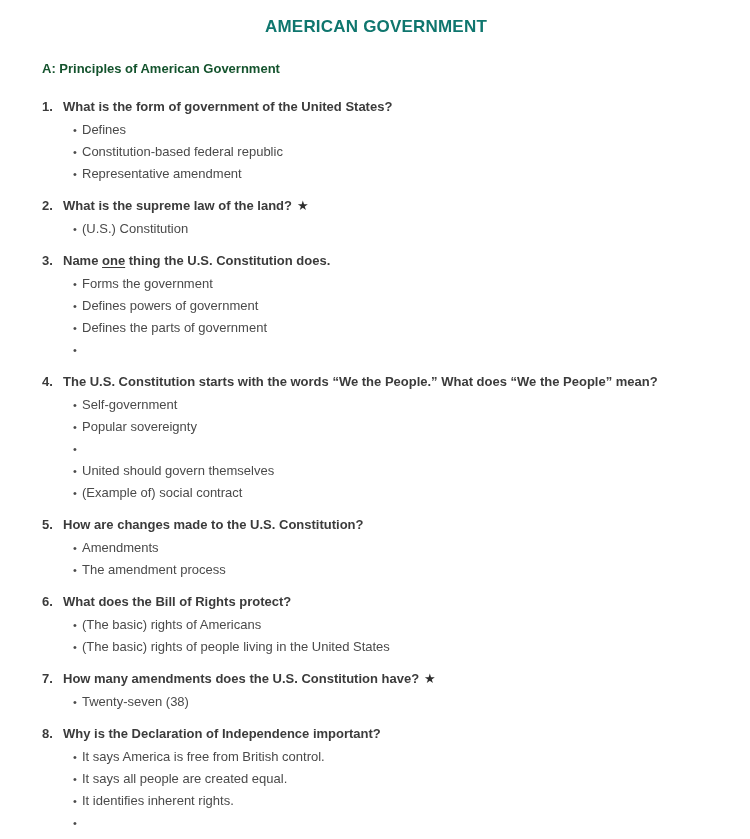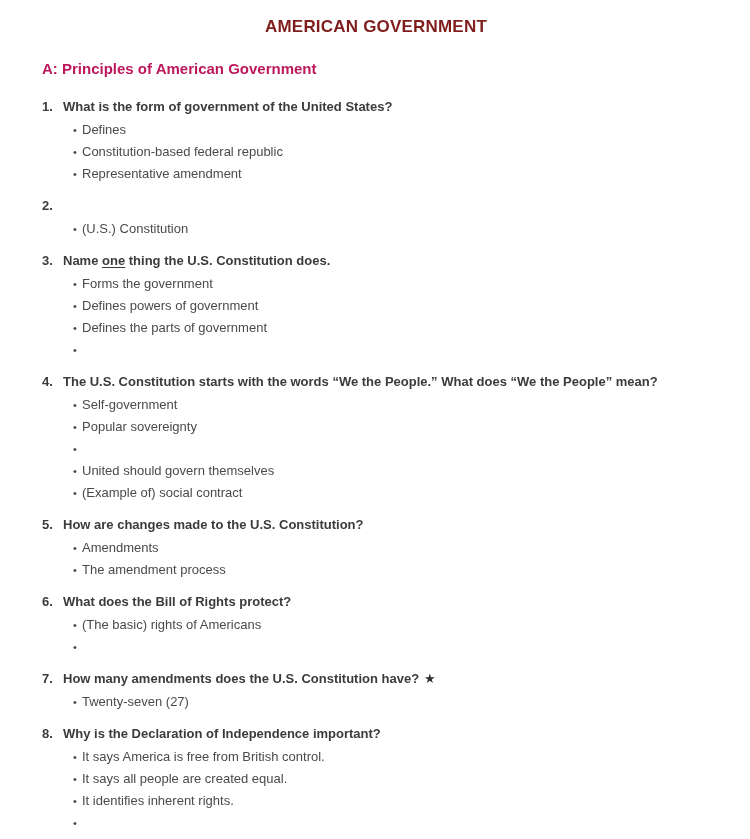--- a/index.html
+++ b/index.html
@@ -15,29 +15,29 @@
     width: 750px;
     height: 839px;
     padding: 17px 40px 0 42px;
   }
   .doc-title {
     margin: 0;
     font-size: 17px;
     line-height: 20px;
     font-weight: 700;
     text-align: center;
-    color: #7f1d1d;
+    color: #0f766e;
     letter-spacing: 0.2px;
   }
   .section-heading {
     margin: 22px 0 0 0;
-    font-size: 15px;
+    font-size: 13px;
     line-height: 19px;
     font-weight: 700;
-    color: #be185d;
+    color: #14532d;
   }
   .qblock { margin-top: 12px; }
   .qblock:first-child { margin-top: 20px; }
   .qrow {
     display: flex;
     font-size: 13px;
     line-height: 17px;
     font-weight: 700;
     color: #3b3b3b;
   }
@@ -87,20 +87,21 @@
           </div>
           <div class="answer">
             <span class="bullet">•</span>
             <span class="atext">Representative amendment</span>
           </div>
         </div>
       </div>
       <div class="qblock">
         <div class="qrow">
           <span class="qnum">2.</span>
+          <span class="qtext">What is the supreme law of the land?<span class="star">★</span></span>
         </div>
         <div class="answers">
           <div class="answer">
             <span class="bullet">•</span>
             <span class="atext">(U.S.) Constitution</span>
           </div>
         </div>
       </div>
       <div class="qblock">
         <div class="qrow">
@@ -173,32 +174,33 @@
           <span class="qnum">6.</span>
           <span class="qtext">What does the Bill of Rights protect?</span>
         </div>
         <div class="answers">
           <div class="answer">
             <span class="bullet">•</span>
             <span class="atext">(The basic) rights of Americans</span>
           </div>
           <div class="answer">
             <span class="bullet">•</span>
+            <span class="atext">(The basic) rights of people living in the United States</span>
           </div>
         </div>
       </div>
       <div class="qblock">
         <div class="qrow">
           <span class="qnum">7.</span>
           <span class="qtext">How many amendments does the U.S. Constitution have?<span class="star">★</span></span>
         </div>
         <div class="answers">
           <div class="answer">
             <span class="bullet">•</span>
-            <span class="atext">Twenty-seven (27)</span>
+            <span class="atext">Twenty-seven (38)</span>
           </div>
         </div>
       </div>
       <div class="qblock">
         <div class="qrow">
           <span class="qnum">8.</span>
           <span class="qtext">Why is the Declaration of Independence important?</span>
         </div>
         <div class="answers">
           <div class="answer">

